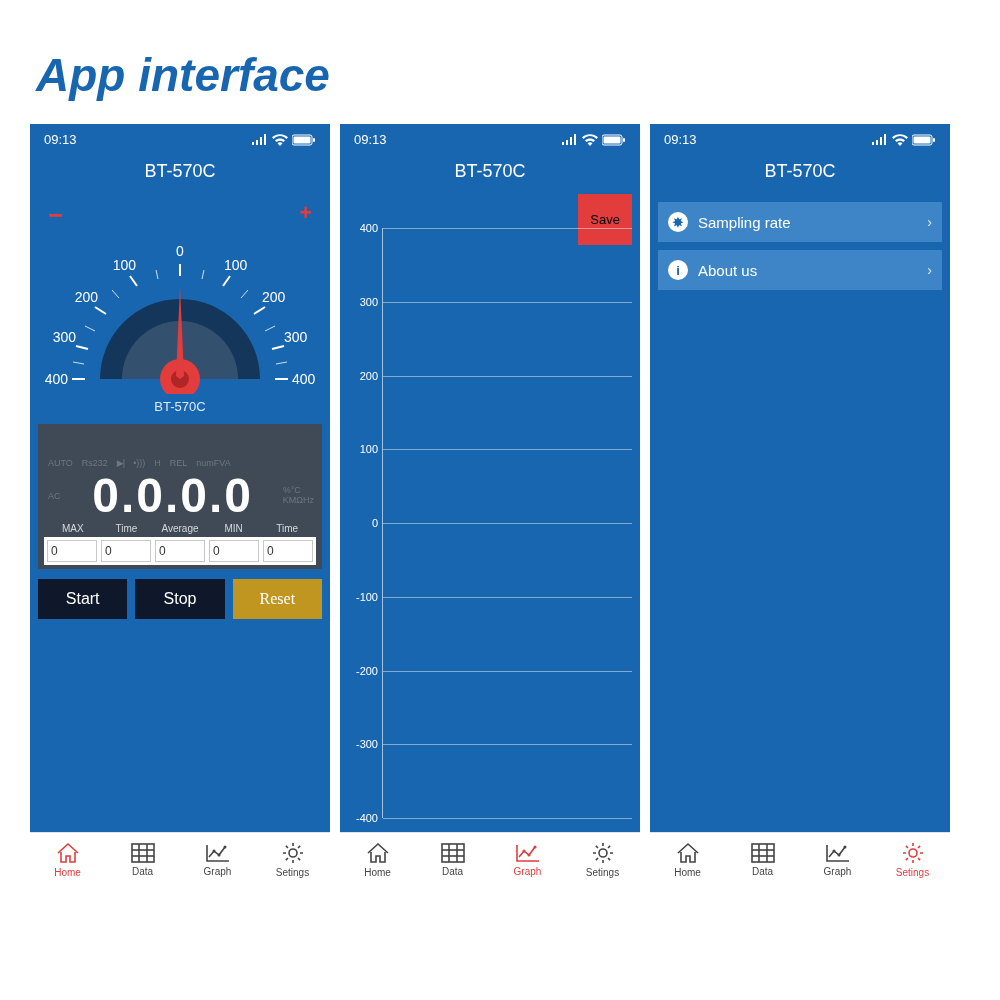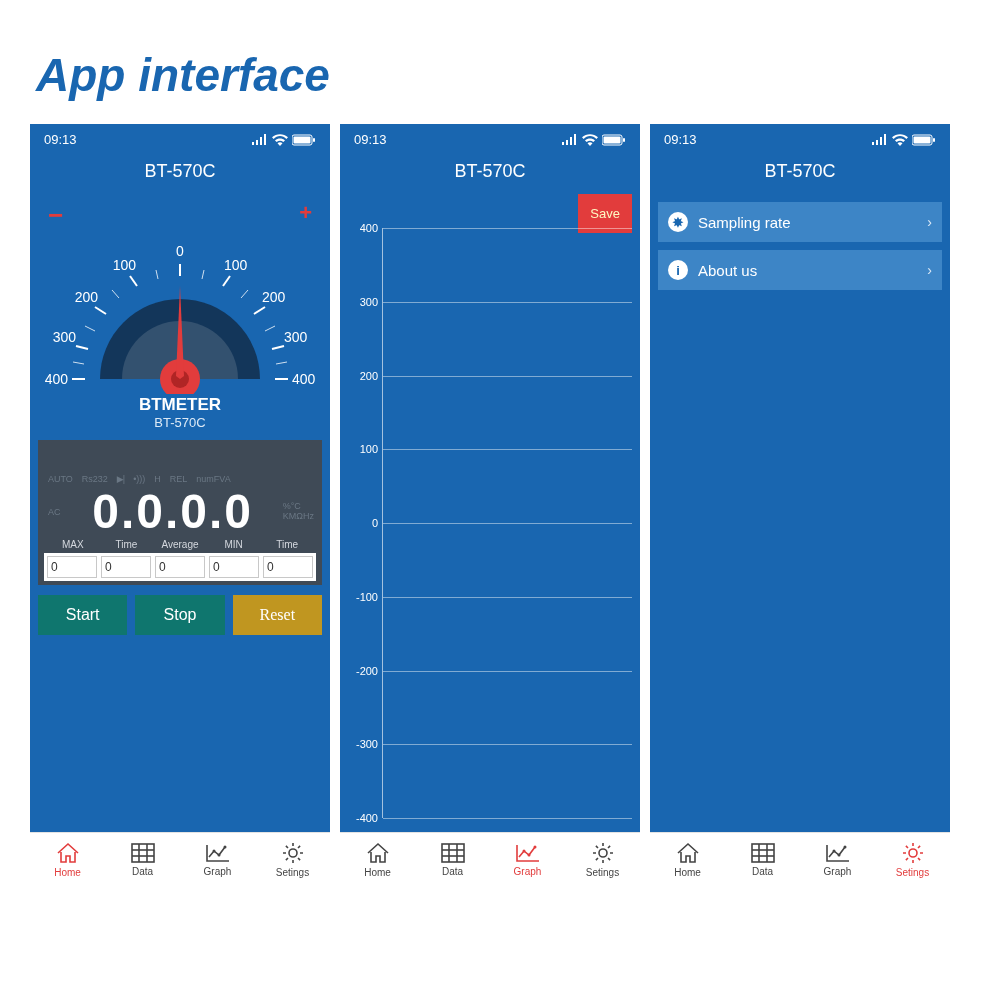--- a/index.html
+++ b/index.html
@@ -78,26 +78,26 @@
   .display-stat-row { display:flex; font-size:10px; color:#d4d8de; padding:0 2px 3px; }
   .display-stat-row span { flex:1; text-align:center; }
   .input-row { display:flex; gap:4px; background:#fff; padding:3px; }
   .input-row input {
     flex:1; min-width:0; border:1px solid #c8c8c8; font-size:12px; padding:3px 3px; color:#333;
   }
   .btn-row { display:flex; gap:8px; margin:10px 8px 0; }
   .btn-row button {
     flex:1; border:none; color:#fff; font-size:16px; padding:11px 0; cursor:pointer;
   }
-  .btn-start, .btn-stop { background:#0f766e; }
+  .btn-start, .btn-stop { background:#0f172a; }
   .btn-reset { background:#c09620;font-family:Liberation Serif, serif; }
   
   .save-btn {
-    position:absolute; right:8px; top:0px; background:#e23c3c; color:#fef9c3; font-size:13px;
-    padding:12px 12px; border:none; cursor:pointer;
+    position:absolute; right:8px; top:0px; background:#e23c3c; color:#000000; font-size:13px;
+    padding:18px 12px; border:none; cursor:pointer;
   }
   .graph-area {
     position:absolute; left:8px; right:8px; top:28px; bottom:8px;
   }
   .graph-y-labels {
     position:absolute; left:0; top:0; bottom:0; width:30px;
     display:flex; flex-direction:column; justify-content:space-between;
     font-size:11px; text-align:right; color:#fff;
   }
   .graph-grid {
@@ -194,21 +194,20 @@
           <text x="96" y="76" text-anchor="end" fill="#fff" font-size="14">100</text>
           <text x="184" y="76" text-anchor="start" fill="#fff" font-size="14">100</text>
           <text x="58" y="108" text-anchor="end" fill="#fff" font-size="14">200</text>
           <text x="222" y="108" text-anchor="start" fill="#fff" font-size="14">200</text>
           <text x="36" y="148" text-anchor="end" fill="#fff" font-size="14">300</text>
           <text x="244" y="148" text-anchor="start" fill="#fff" font-size="14">300</text>
           <text x="28" y="190" text-anchor="end" fill="#fff" font-size="14">400</text>
           <text x="252" y="190" text-anchor="start" fill="#fff" font-size="14">400</text>
         </svg>
       </div>
-      <div class="meter-brand">BTMETER</div>
       <div class="meter-sub">BT-570C</div>
 
       <div class="display-panel">
         <div class="display-top-row">
           <span>AUTO</span>
           <span>Rs232</span>
           <span>▶|</span>
           <span>•)))</span>
           <span>H</span>
           <span>REL</span>

